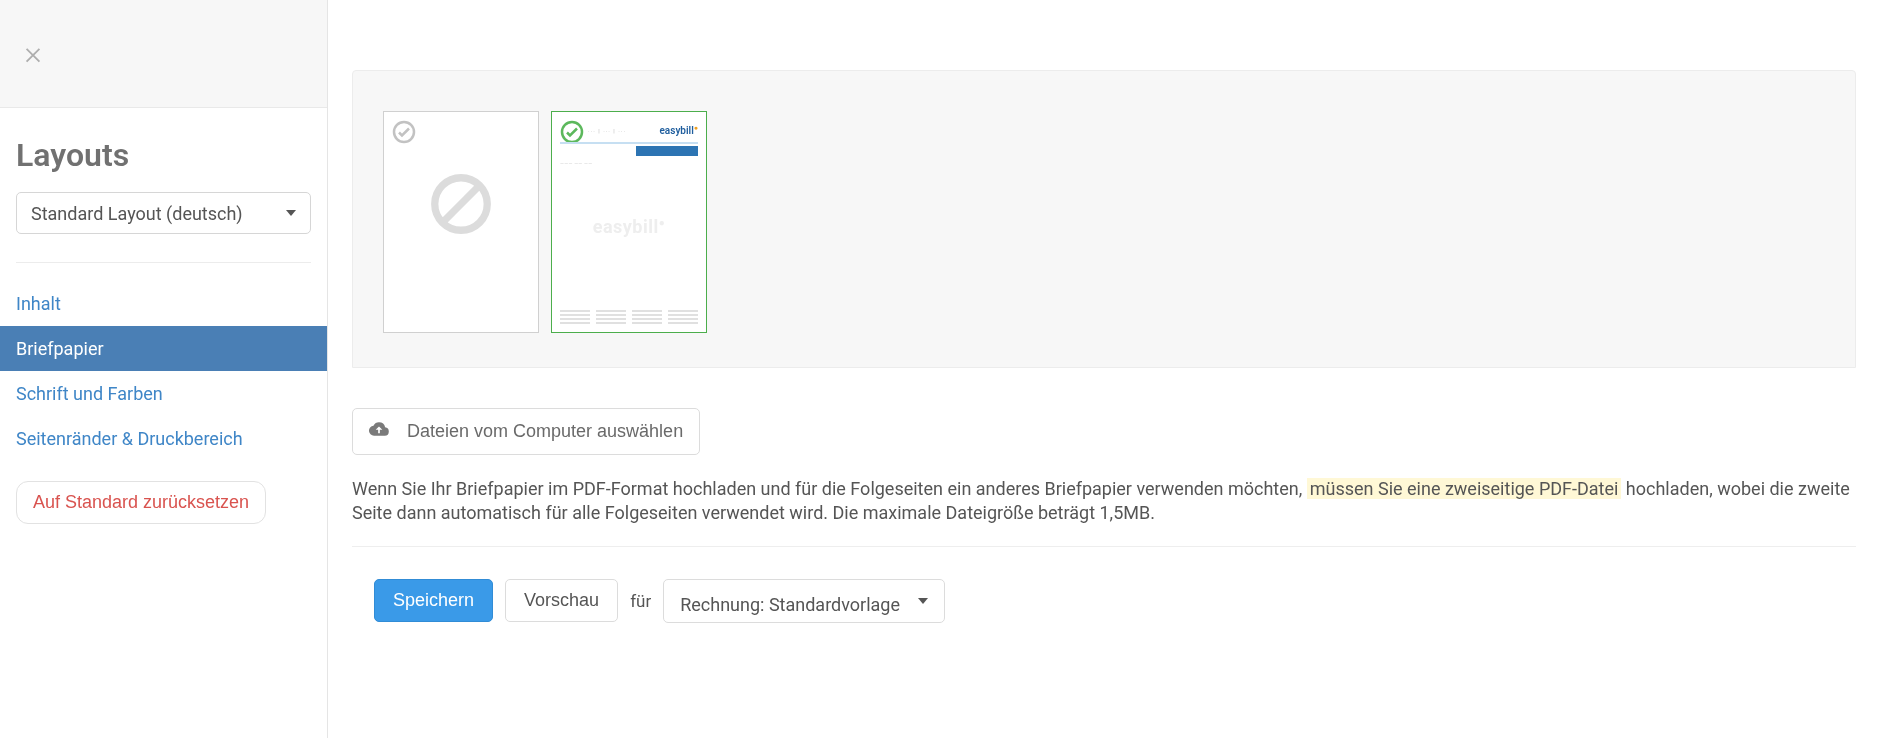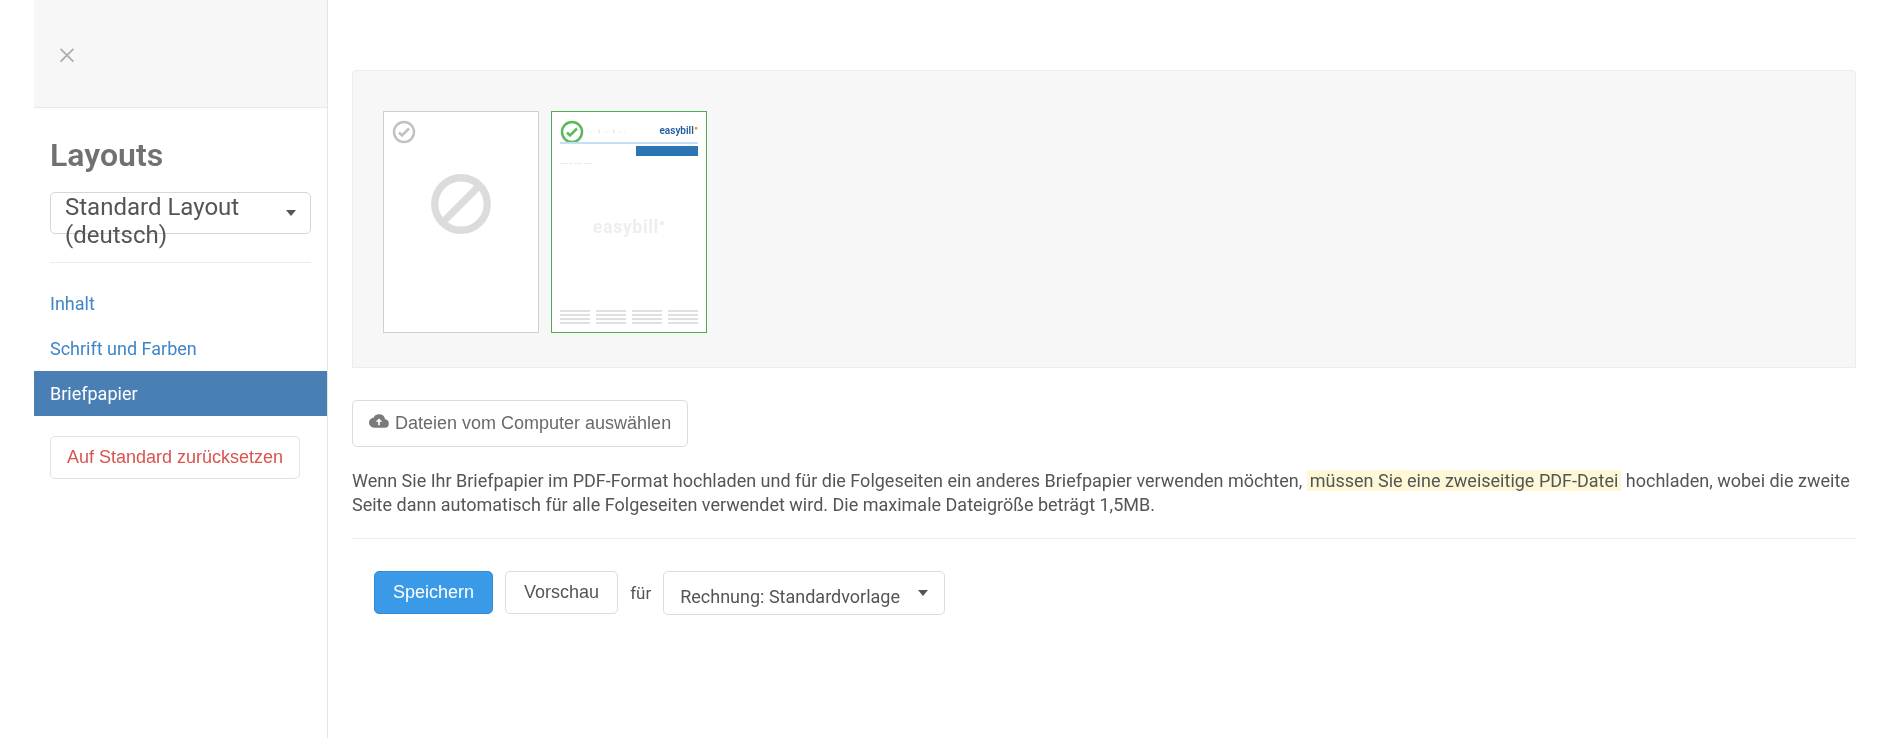--- a/index.html
+++ b/index.html
@@ -12,21 +12,20 @@
     height: 738px;
     overflow: hidden;
   }
   .app { display: flex; width: 100%; height: 100%; }
   .sidebar {
     width: 328px;
     background: #fff;
     border-right: 1px solid #e5e5e5;
     display: flex;
     flex-direction: column;
-    padding-left: 34px;
   }
   .sidebar-topbar {
     height: 108px;
     background: #f7f7f7;
     border-bottom: 1px solid #e9e9e9;
     display: flex;
     align-items: center;
     padding-left: 22px;
   }
   .close-icon {
@@ -40,24 +39,25 @@
     font-weight: 600;
     color: #717171;
     margin-bottom: 18px;
   }
   .layout-select {
     position: relative;
     border: 1px solid #d6d6d6;
     border-radius: 5px;
     height: 42px;
     display: flex;
+    align-items: center;
     padding: 0 14px;
     cursor: pointer;
     color: #555;
-    font-size: 24px;
+    font-size: 18px;
     background: #fff;
     margin-bottom: 28px;
   }
   .layout-select .caret {
     position: absolute;
     right: 14px;
     top: 50%;
     transform: translateY(-50%);
     width: 0; height: 0;
     border-left: 5px solid transparent;
@@ -79,21 +79,21 @@
   }
   .nav-item.active {
     background: #4a7fb5;
     color: #fff;
   }
   .reset-wrap { padding: 20px 0 0 0; }
   .reset-btn {
     border: 1px solid #e2e2e2;
     background: #fff;
     color: #d9534f;
-    border-radius: 5px;
+    border-radius: 12px;
     padding: 10px 16px;
     font-size: 18px;
     cursor: pointer;
     text-align: center;
   }
 
   .main {
     flex: 1;
     padding: 70px 24px 0 24px;
     position: relative;
@@ -150,30 +150,30 @@
   }
   .thumb-watermark sup { font-size:10px; }
   .thumb-footer {
     position:absolute; bottom:8px; left:8px; right:8px;
     display:flex; gap:6px;
   }
   .thumb-footer-col { flex:1; display:flex; flex-direction:column; gap:2px; }
   .thumb-footer-line { height:2px; background:#e0e0e0; }
 
   .upload-btn {
-    margin-top: 32px;
+    margin-top: 40px;
     border: 1px solid #dcdcdc;
     background: #fff;
     border-radius: 5px;
     padding: 10px 16px;
     font-size: 18px;
     color: #6a6a6a;
     display: inline-flex;
     align-items: center;
-    gap: 6px;
+    gap: 18px;
     cursor: pointer;
   }
   .upload-btn svg { width: 20px; height: 20px; color:#7a7a7a; }
 
   .info-text {
     margin-top: 22px;
     font-size: 18px;
     color: #555;
     line-height: 1.35;
     border-bottom: 1px solid #eee;
@@ -249,22 +249,23 @@
     </div>
     <div class="sidebar-body">
       <h1 class="sidebar-title">Layouts</h1>
       <div class="layout-select">
         <span>Standard Layout (deutsch)</span>
         <span class="caret"></span>
       </div>
       <div class="sidebar-divider"></div>
       <nav class="nav-list">
         <a class="nav-item"><span>Inhalt</span></a>
+        <a class="nav-item active"><span>Briefpapier</span></a>
         <a class="nav-item"><span>Schrift und Farben</span></a>
-        <a class="nav-item active"><span>Briefpapier</span></a>
+        <a class="nav-item"><span>Seitenränder &amp; Druckbereich</span></a>
       </nav>
       <div class="reset-wrap">
         <button class="reset-btn"><span>Auf Standard zurücksetzen</span></button>
       </div>
     </div>
   </aside>
 
   <main class="main">
     <div class="thumbs-panel">
 

